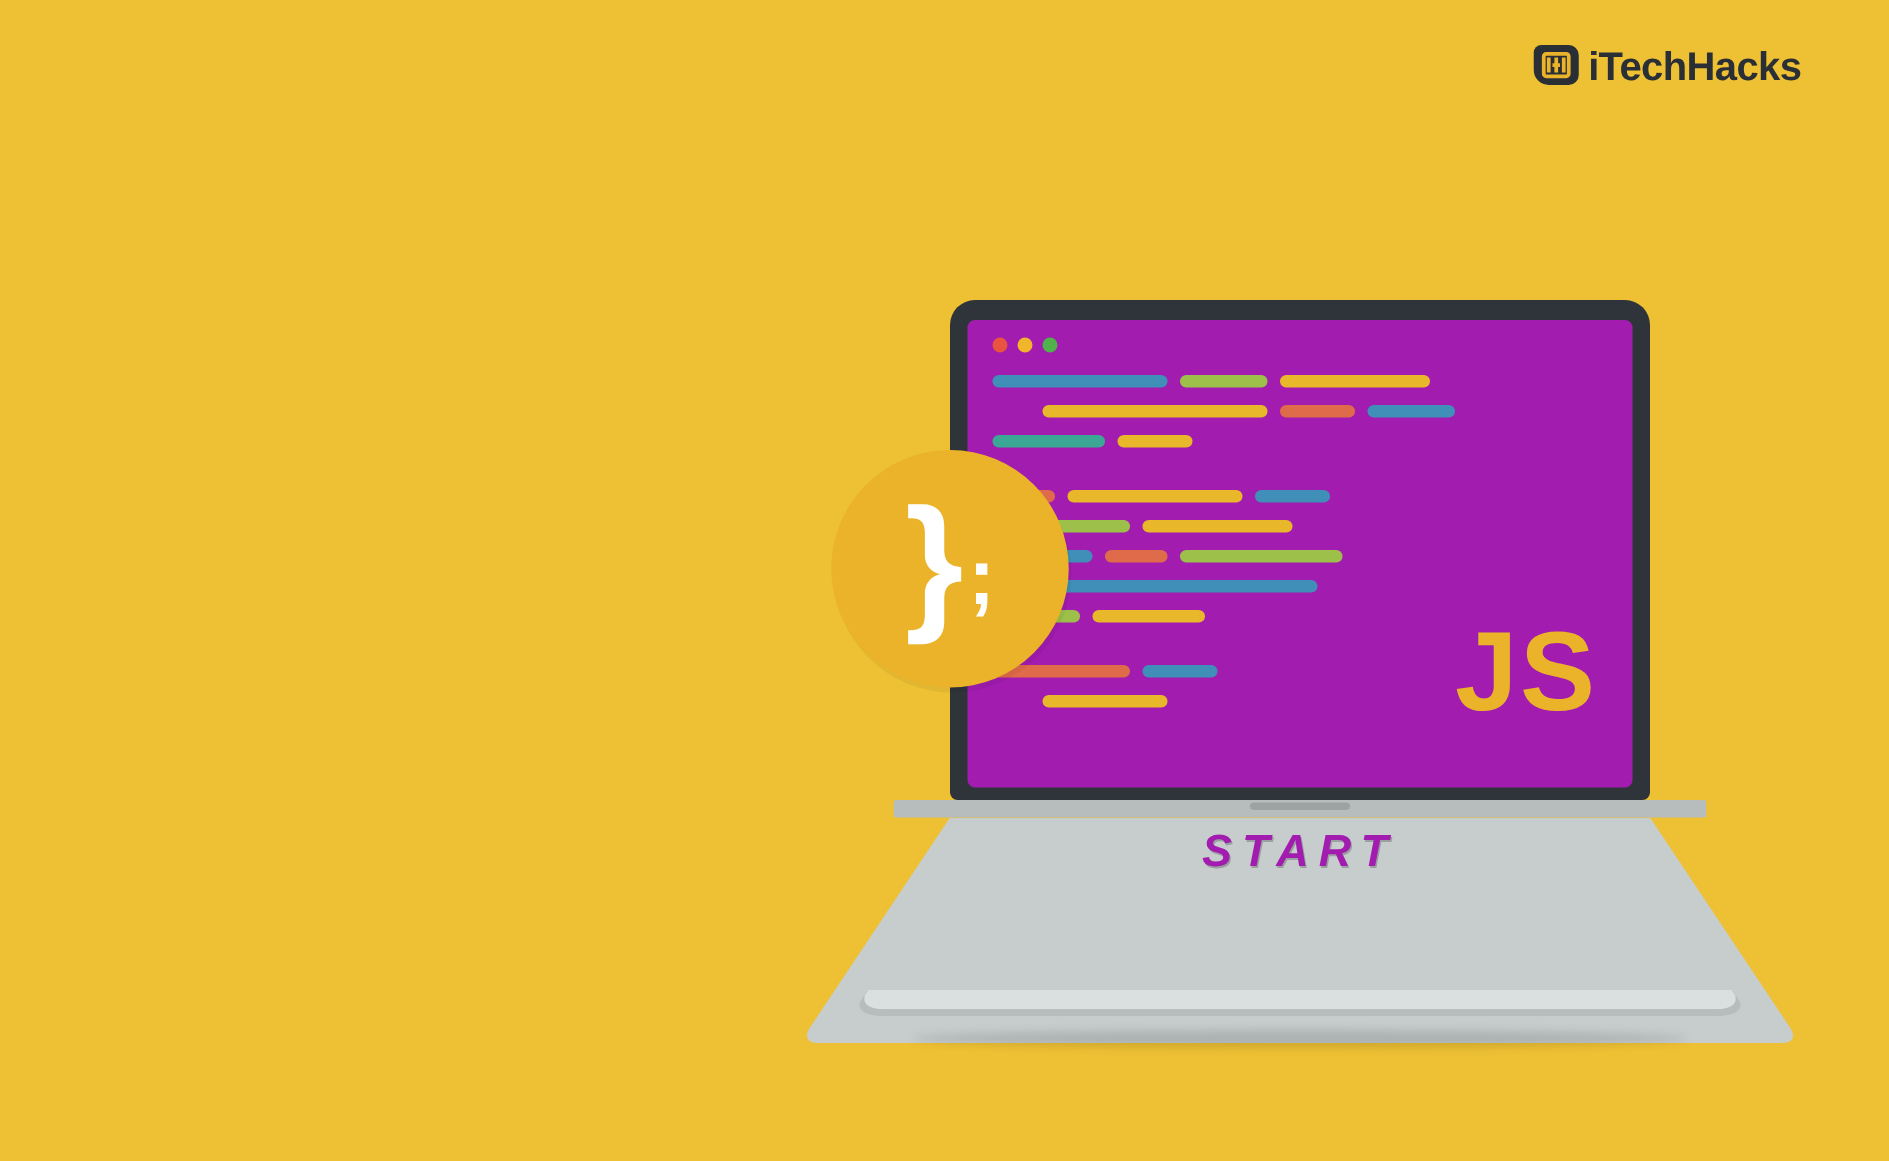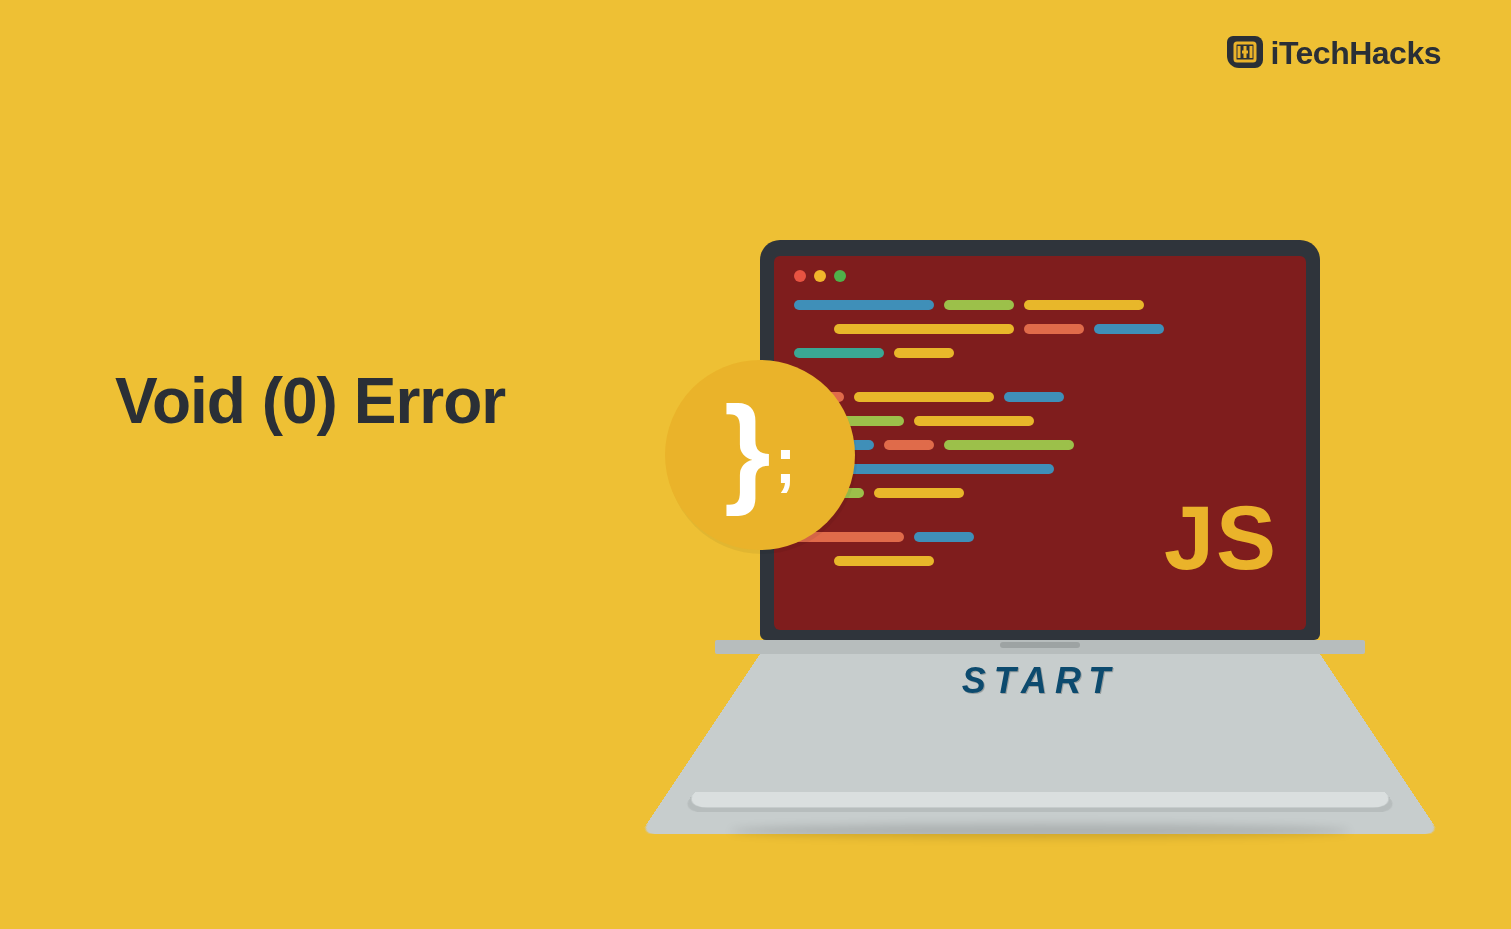--- a/index.html
+++ b/index.html
@@ -56,21 +56,21 @@
     width: 560px;
     height: 400px;
     margin: 0 auto;
     background: #2f343b;
     border-radius: 20px 20px 6px 6px;
     padding: 16px 14px 10px 14px;
   }
   .code-window {
     width: 100%;
     height: 100%;
-    background: #7f1d1d;
+    background: #a21caf;
     border-radius: 6px;
     padding: 14px 20px;
     position: relative;
     overflow: hidden;
   }
   .window-dots { display: flex; gap: 8px; margin-bottom: 18px; }
   .dot { width: 12px; height: 12px; border-radius: 50%; }
   .dot.r { background: #e85342; }
   .dot.y { background: #f1b52b; }
   .dot.g { background: #4fb24a; }
@@ -123,21 +123,21 @@
     width: 560px;
     height: 220px;
     background: #c7cdcd;
     border-radius: 0 0 10px 10px;
   }
   .start-label {
     position: absolute;
     top: 6px;
     left: 50%;
     transform: translateX(-50%);
-    color: #0c4a6e;
+    color: #a21caf;
     font-size: 36px;
     font-weight: 800;
     letter-spacing: 8px;
     font-family: "Arial Black", Arial, sans-serif;
     font-style: italic;
     text-shadow: 1px 1px 0 #9aa0a0;
   }
   .lip {
     position: absolute;
     bottom: -14px;
@@ -199,21 +199,20 @@
       <line x1="14" y1="14" x2="14" y2="26" stroke="#eab32a" stroke-width="3"></line>
       <line x1="20" y1="14" x2="20" y2="26" stroke="#eab32a" stroke-width="3"></line>
       <line x1="26" y1="14" x2="26" y2="26" stroke="#eab32a" stroke-width="3"></line>
       <line x1="17" y1="20" x2="23" y2="20" stroke="#eab32a" stroke-width="3"></line>
     </svg>
   </div>
   <span class="brand-text">iTechHacks</span>
 </div>
 
 <div class="headline">
-  <div>Void (0) Error</div>
 </div>
 
 <div class="laptop-wrap">
   <div class="laptop-screen">
     <div class="code-window">
       <div class="window-dots">
         <span class="dot r"></span>
           <span class="dot y"></span>
           <span class="dot g"></span>
       </div>

